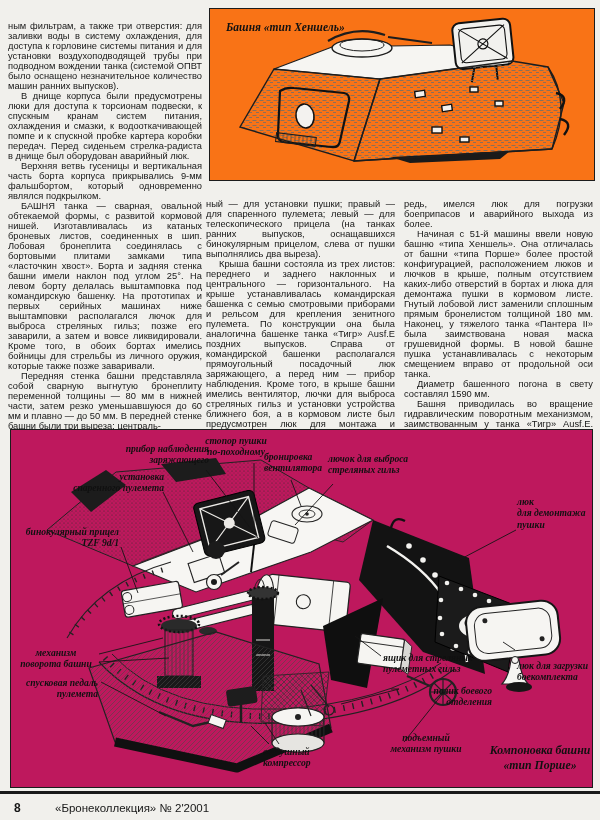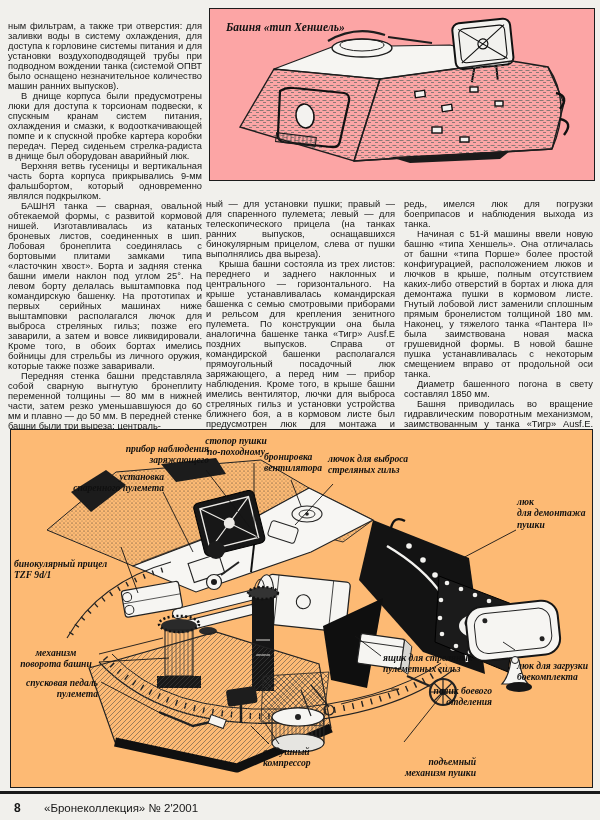--- a/index.html
+++ b/index.html
@@ -1,32 +1,32 @@
 <!DOCTYPE html>
 <html><head>
 <meta charset="utf-8">
 <style>
   html,body{margin:0;padding:0;}
   .page{position:relative;width:600px;height:820px;background:#f1f0ec;
         font-family:"Liberation Sans",sans-serif;color:#161616;overflow:hidden;}
   .col{position:absolute;font-size:9.3px;line-height:10px;text-align:justify;overflow:hidden;margin-top:12px;}
   .col p{margin:0;padding:0;}
   .col p + p{text-indent:13px;}
-  .figure-box{position:absolute;border:1.6px solid #1c1c1c;background:#fca5a5;}
+  .figure-box{position:absolute;border:1.6px solid #1c1c1c;background:#f97316;}
   .fig-caption{position:absolute;font-family:"Liberation Serif",serif;font-style:italic;
                font-weight:bold;font-size:11.5px;color:#111;}
   .porsche-wrap{position:absolute;left:10px;top:429px;width:581px;height:357px;
-                border:1.4px solid #1c1c1c;background:#fdba74;}
+                border:1.4px solid #1c1c1c;background:#be185d;}
   .plabel{position:absolute;font-family:"Liberation Serif",serif;font-style:italic;font-weight:bold;
           font-size:9.6px;line-height:11.3px;color:#101010;white-space:nowrap;}
   .porsche-caption{position:absolute;font-family:"Liberation Serif",serif;font-style:italic;
                    font-weight:bold;font-size:11.8px;line-height:14.5px;text-align:center;color:#101010;}
   .footer-rule{position:absolute;left:0;top:791px;width:600px;height:3px;background:#1a1a1a;}
   .footer-num{position:absolute;left:14px;top:801px;font-size:12px;font-weight:bold;}
-  .footer-issue{position:absolute;left:44px;top:802px;font-size:11.5px;}
+  .footer-issue{position:absolute;left:55px;top:802px;font-size:11.5px;}
   svg{display:block;}
 </style>
 </head>
 <body>
 
 <div class="page">
 
   <div class="col" style="left:8px;top:9px;width:194px;height:416px;">
       <p>ным фильтрам, а также три отверстия: для заливки воды в систему охлаждения, для доступа к горловине системы питания и для установки воздухоподводящей трубы при подводном вождении танка (системой ОПВТ было оснащено незначительное количество машин ранних выпусков).</p>
       <p>В днище корпуса были предусмотрены люки для доступа к торсионам подвески, к спускным кранам систем питания, охлаждения и смазки, к водооткачивающей помпе и к спускной пробке картера коробки передач. Перед сиденьем стрелка-радиста в днище был оборудован аварийный люк.</p>
@@ -83,23 +83,23 @@
       <polygon points="180,148 300,142 290,150 200,154" fill="#1a1a1a"></polygon>
       <path d="M144,152 L342,140" stroke="#1d1d1d" stroke-width="1.6"></path>
     </svg>
   </div>
 
   <div class="col" style="left:206px;top:187px;width:189px;height:240px;">
       <p>ный — для установки пушки; правый — для спаренного пулемета; левый — для телескопического прицела (на танках ранних выпусков, оснащавшихся бинокулярным прицелом, слева от пушки выполнялись два выреза).</p>
       <p>Крыша башни состояла из трех листов: переднего и заднего наклонных и центрального — горизонтального. На крыше устанавливалась командирская башенка с семью смотровыми приборами и рельсом для крепления зенитного пулемета. По конструкции она была аналогична башенке танка «Тигр» Ausf.E поздних выпусков. Справа от командирской башенки располагался прямоугольный посадочный люк заряжающего, а перед ним — прибор наблюдения. Кроме того, в крыше башни имелись вентилятор, лючки для выброса стреляных гильз и установки устройства ближнего боя, а в кормовом листе был предусмотрен люк для монтажа и демонтажа пушки, закрывавшийся массивной крышкой на болтах. В ней, в свою оче-</p>
     </div>
   <div class="col" style="left:404px;top:187px;width:189px;height:240px;">
-      <p>редь, имелся люк для погрузки боеприпасов и наблюдения выхода из танка.</p>
+      <p>редь, имелся люк для погрузки боеприпасов и аварийного выхода из более.</p>
       <p>Начиная с 51-й машины ввели новую башню «типа Хеншель». Она отличалась от башни «типа Порше» более простой конфигурацией, расположением люков и лючков в крыше, полным отсутствием каких-либо отверстий в бортах и люка для демонтажа пушки в кормовом листе. Гнутый лобовой лист заменили сплошным прямым бронелистом толщиной 180 мм. Наконец, у тяжелого танка «Пантера II» была заимствована новая маска грушевидной формы. В новой башне пушка устанавливалась с некоторым смещением вправо от продольной оси танка.</p>
-      <p>Диаметр башенного погона в свету составлял 1850 мм.</p>
+      <p>Диаметр башенного погона в свету составлял 1590 мм.</p>
       <p>Башня приводилась во вращение гидравлическим поворотным механизмом, заимствованным у танка «Тигр» Ausf.E. Скорость поворота зависела от частоты вращения коленчатого вала. При 2000 об/мин и включенной повышающей передаче</p>
     </div>
 
   <div class="porsche-wrap">
     <svg width="581" height="357" viewBox="0 0 581 357" style="position:absolute;left:0;top:0;">
       <defs>
         <pattern id="stip" width="4" height="4" patternUnits="userSpaceOnUse">
           <circle cx="1" cy="1" r="0.55" fill="#2e2e2c"></circle>
             <circle cx="3" cy="3" r="0.45" fill="#2e2e2c"></circle>
         </pattern>
@@ -273,29 +273,30 @@
       </g>
     </svg>
 
     <div id="porsche-labels">
         <div class="plabel" style="left: 58px; top: 13px; width: 140px; text-align: right;">прибор наблюдения<br>заряжающего</div>
         <div class="plabel" style="left: 170px; top: 5px; width: 110px; text-align: center;">стопор пушки<br>по-походному</div>
         <div class="plabel" style="left: 253px; top: 21px; width: 80px; text-align: left;">бронировка<br>вентилятора</div>
         <div class="plabel" style="left: 317px; top: 23px; width: 110px; text-align: left;">лючок для выброса<br>стреляных гильз</div>
         <div class="plabel" style="left: 506px; top: 66px; width: 75px; text-align: left;">люк<br>для демонтажа<br>пушки</div>
         <div class="plabel" style="left: 13px; top: 41px; width: 140px; text-align: right;">установка<br>спаренного пулемета</div>
-        <div class="plabel" style="left: 3px; top: 96px; width: 105px; text-align: left; margin-top: 32px;">бинокулярный прицел<br>TZF 9d/1</div>
+        <div class="plabel" style="left: 3px; top: 96px; width: 105px; text-align: right;">бинокулярный прицел<br>TZF 9d/1</div>
         <div class="plabel" style="left: 6px; top: 217px; width: 78px; text-align: center;">механизм<br>поворота башни</div>
         <div class="plabel" style="left: 7px; top: 247px; width: 80px; text-align: right;">спусковая педаль<br>пулемета</div>
         <div class="plabel" style="left: 372px; top: 222px; width: 110px; text-align: left;">ящик для стреляных<br>пулеметных гильз</div>
         <div class="plabel" style="left: 391px; top: 255px; width: 90px; text-align: right;">полик боевого<br>отделения</div>
         <div class="plabel" style="left: 506px; top: 230px; width: 78px; text-align: left;">люк для загрузки<br>боекомплекта</div>
-        <div class="plabel" style="left: 365px; top: 326px; width: 100px; text-align: right; font-style: italic;">подъемный<br>механизм пушки</div>
+        <div class="plabel" style="left: 365px; top: 302px; width: 100px; text-align: center; font-style: italic;">подъемный<br>механизм пушки</div>
         <div class="plabel" style="left: 252px; top: 316px; width: 80px; text-align: left;">воздушный<br>компрессор</div>
       </div>
 
+    <div class="porsche-caption" style="left:468px;top:313px;width:122px;">Компоновка башни<br>«тип Порше»</div>
   </div>
 
   <div class="footer-rule"></div>
   <div class="footer-num">8</div>
   <div class="footer-issue">«Бронеколлекция» № 2'2001</div>
 
 </div>
 
 </body></html>

